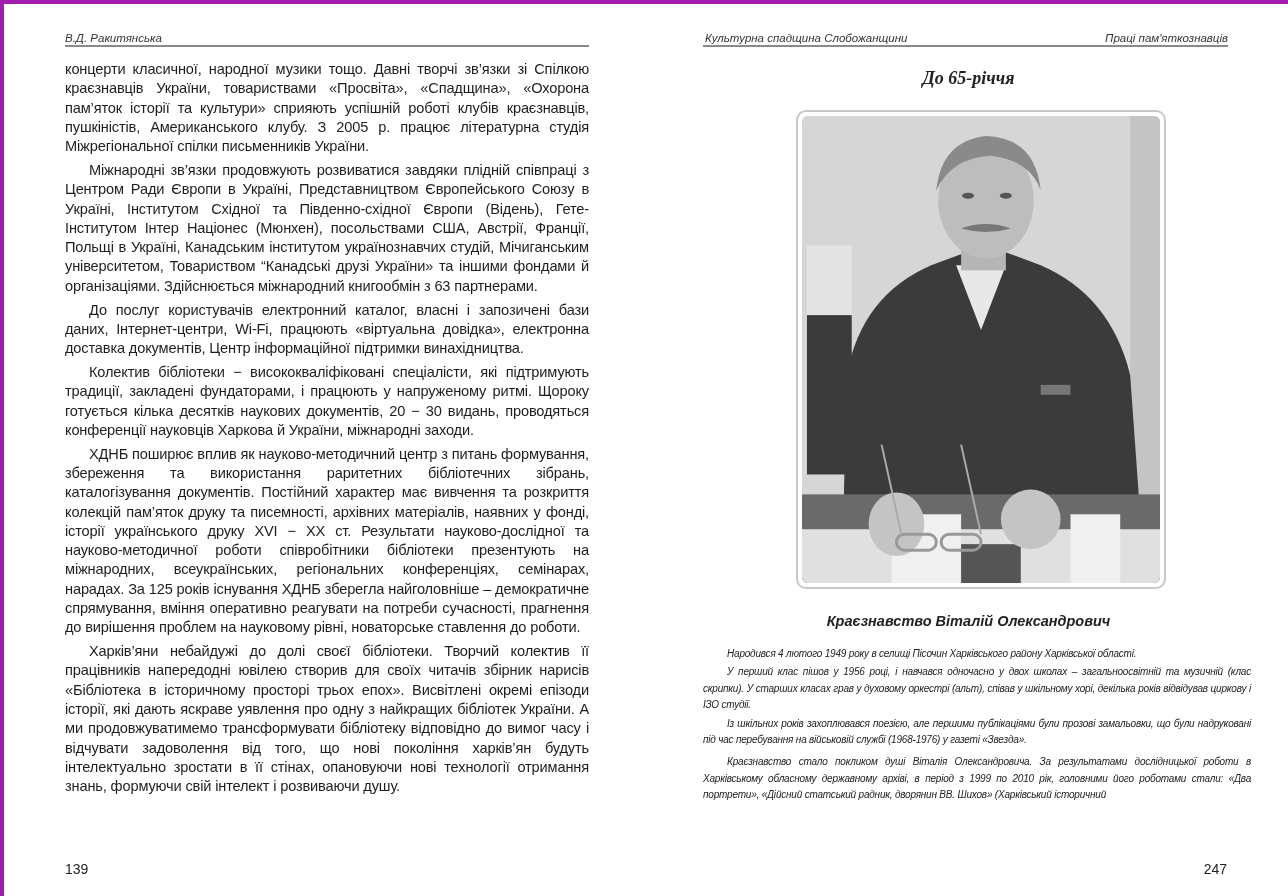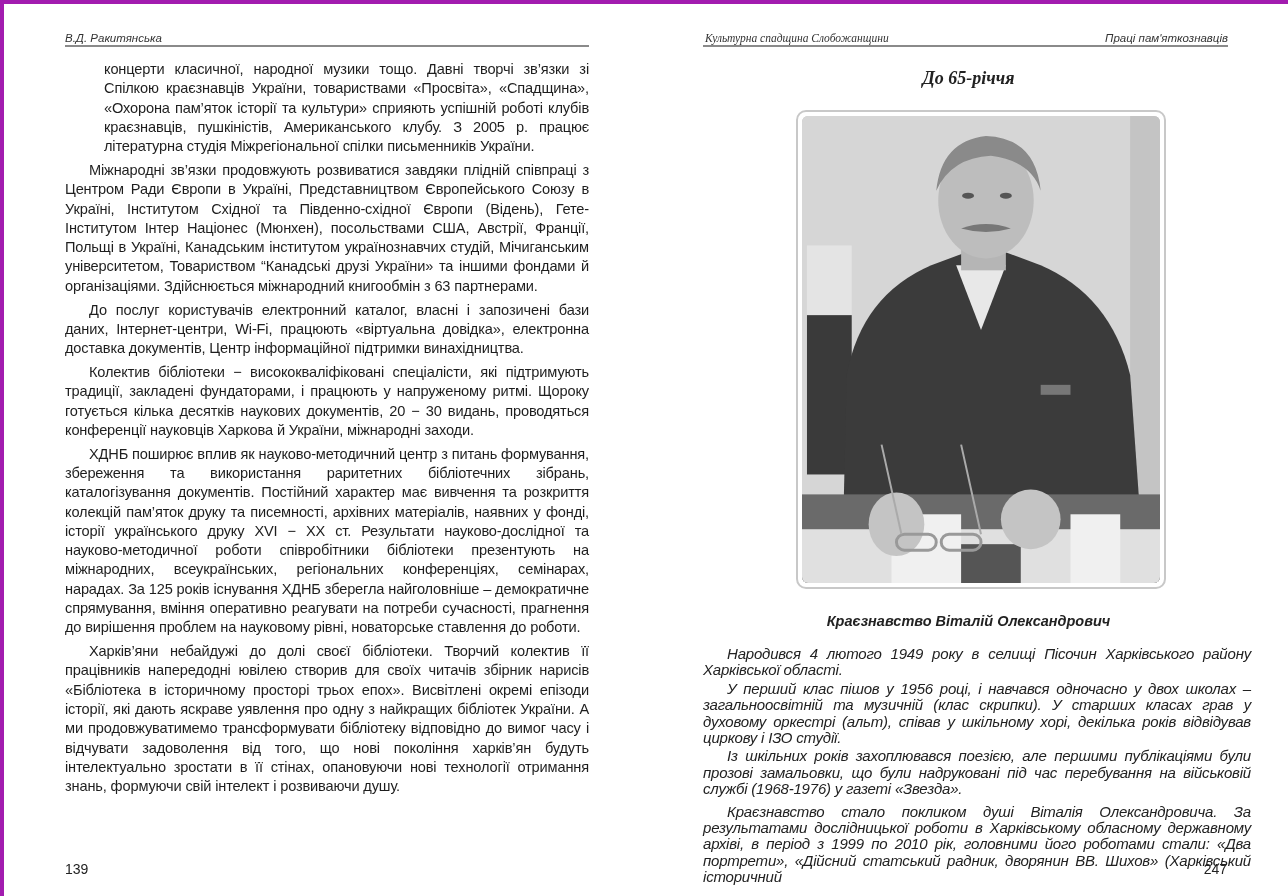--- a/index.html
+++ b/index.html
@@ -18,31 +18,31 @@
     .page.right { left: 643px; width: 643px; }
 
     .running-head {
       position: absolute; top: 28px; font-style: italic; font-size: 11.5px; color: #333;
     }
     .head-rule {
       position: absolute; top: 41px; height: 2px; background: #8a8a8a;
     }
     .left .running-head { left: 61px; }
     .left .head-rule { left: 61px; width: 524px; }
-    .right .running-head.l { left: 58px; font-family: Liberation Serif, serif; }
+    .right .running-head.l { left: 58px; }
     .right .running-head.r { right: 62px; }
     .right .head-rule { left: 56px; width: 525px; }
 
     .body-text {
       position: absolute; left: 61px; top: 56px; width: 524px;
       font-size: 14.6px; line-height: 19.3px; text-align: justify;
       letter-spacing: -0.15px;
     }
     .body-text p { margin: 0 0 4.5px 0; text-indent: 24px; }
-    .body-text p.first { text-indent: 0; margin-left: 39px; }
+    .body-text p.first { text-indent: 0; }
 
     .folio {
       position: absolute; top: 857px; font-size: 14px; color: #222;
     }
     .left .folio { left: 61px; }
     .right .folio { right: 63px; }
 
     .section-title {
       position: absolute; top: 64px; left: 0; width: 643px; text-align: center;
       font-family: "Liberation Serif", serif; font-weight: bold; font-style: italic;
@@ -60,21 +60,21 @@
       position: relative;
     }
     .photo svg { position: absolute; left: 0; top: 0; width: 100%; height: 100%; }
 
     .caption-name {
       position: absolute; top: 609px; left: 0; width: 643px; text-align: center;
       font-weight: bold; font-style: italic; font-size: 14.5px; color: #222;
     }
     .bio-text {
       position: absolute; left: 56px; top: 642px; width: 548px;
-      font-size: 15px; line-height: 16.4px; font-style: italic; text-align: justify;
+      font-size: 10px; line-height: 16.4px; font-style: italic; text-align: justify;
       letter-spacing: -0.2px; color: #222;
     }
     .bio-text p { margin: 0 0 2px 0; text-indent: 24px; }
     .bio-text p.gap { margin-top: 6px; }
   </style>
 </head>
 <body>
 
 <div class="spread">
 

